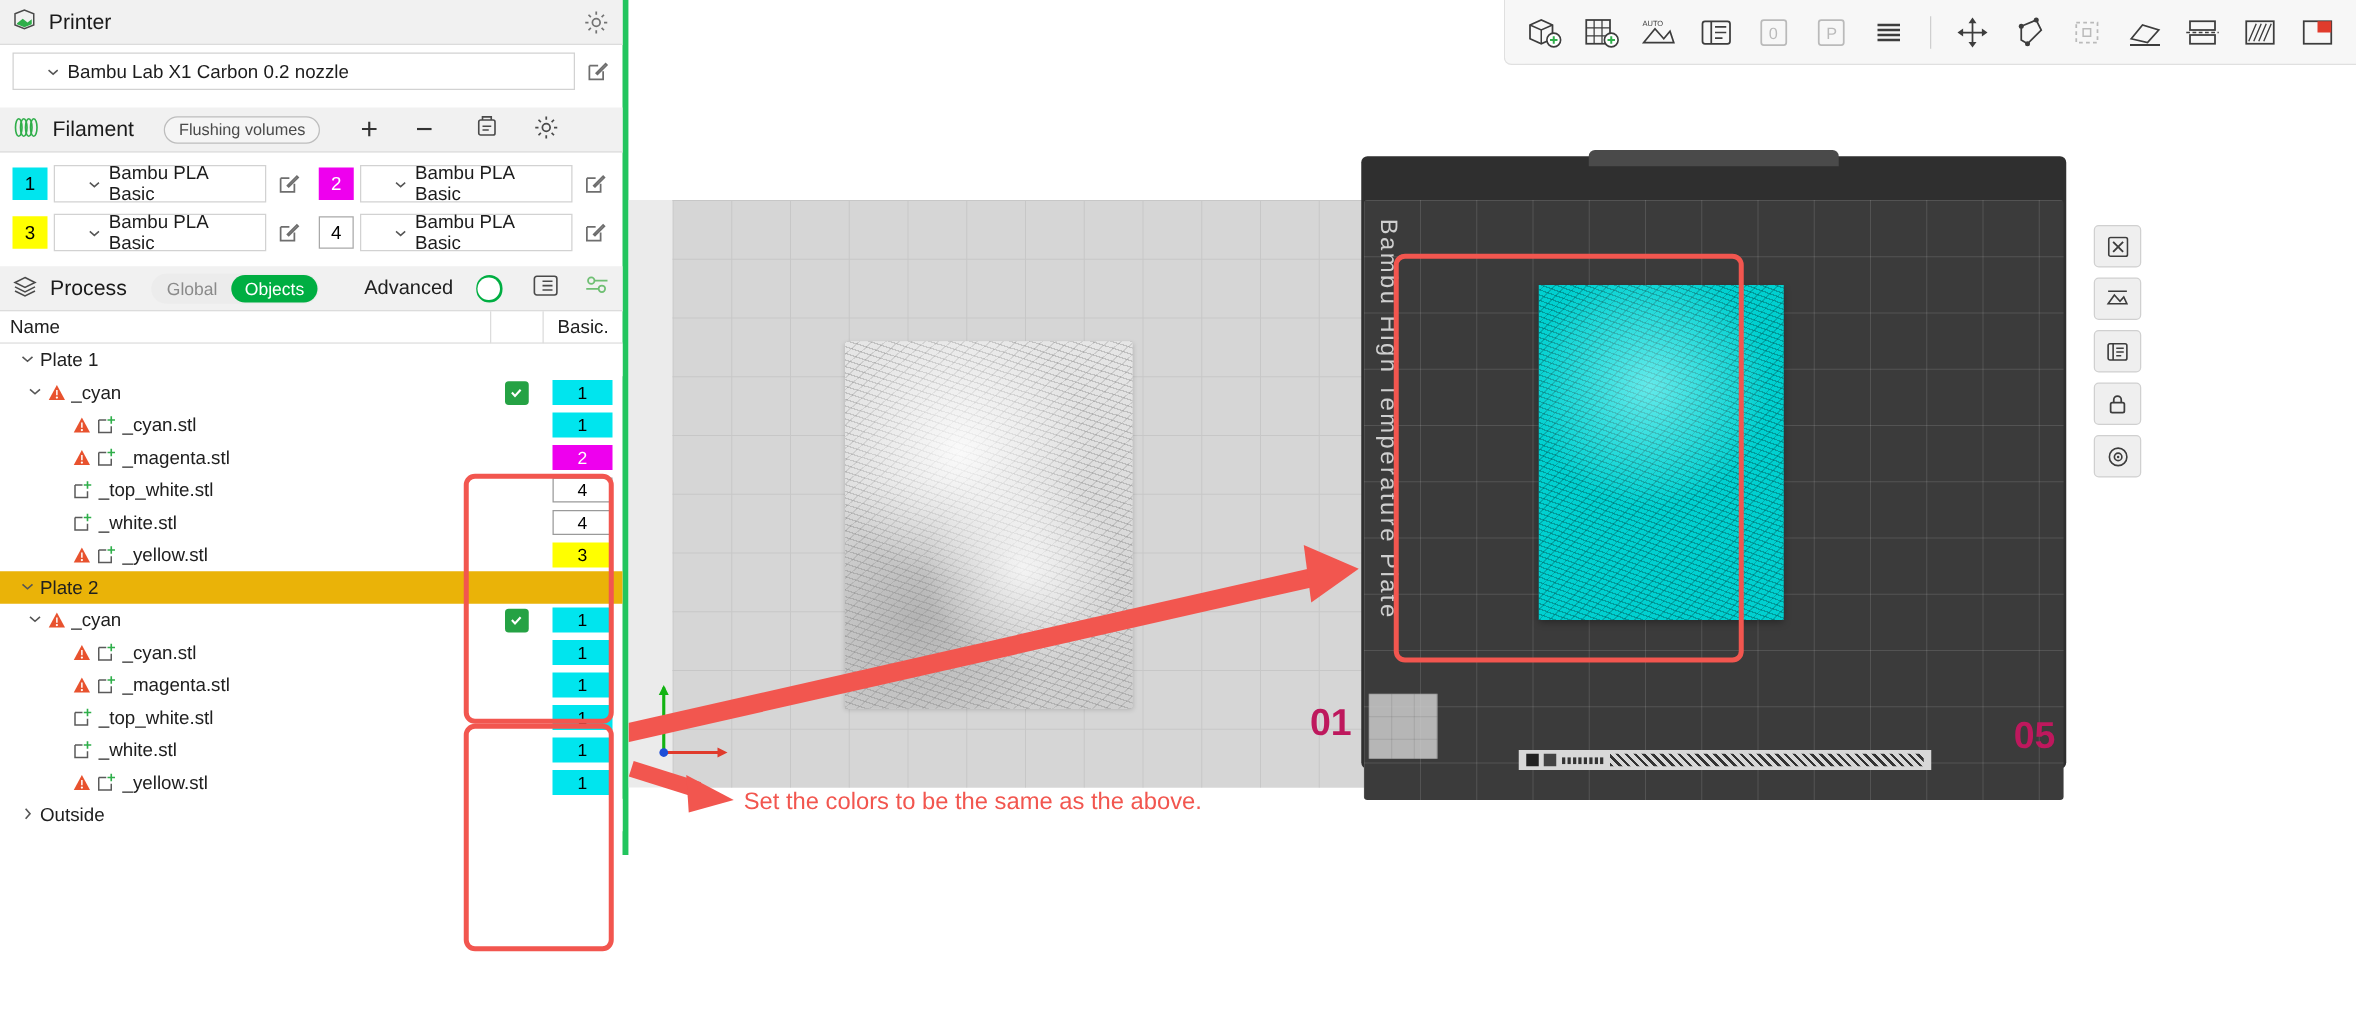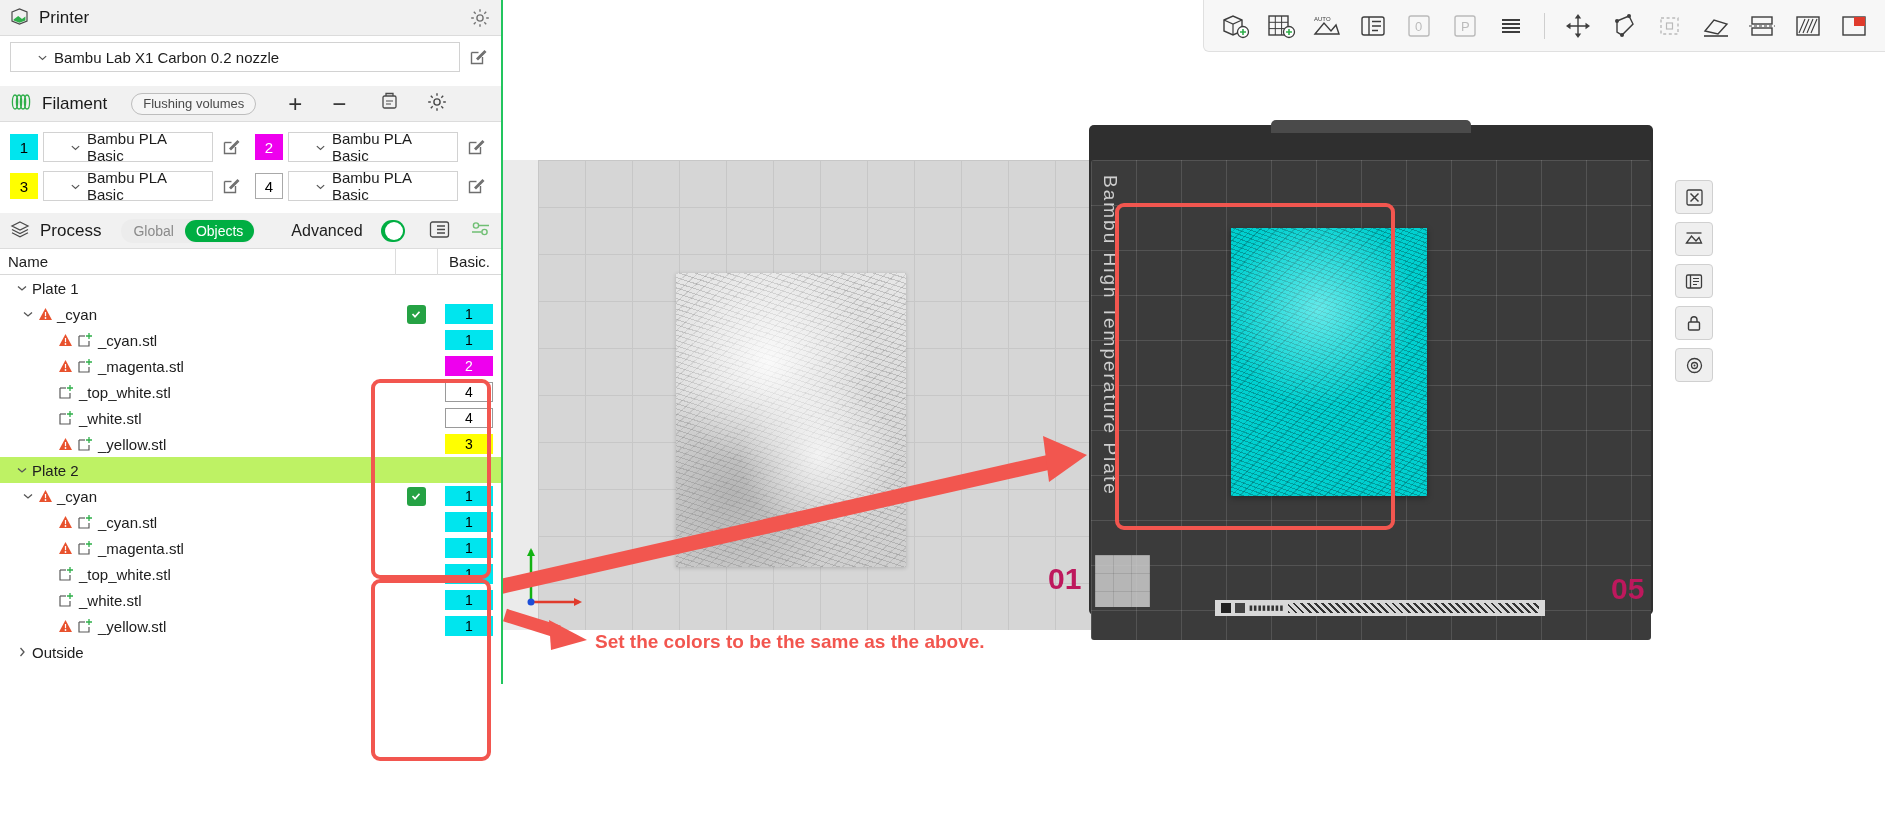--- a/index.html
+++ b/index.html
@@ -10,21 +10,21 @@
     font-size:15px;
     color:#202020;
     background:#ffffff;
     overflow:hidden;
     position:relative;
   }
 
   
   #left-panel {
     position:absolute; left:0; top:0; width:503px; height:684px;
-    background:#ffffff; border-right:2px solid #22c55e;
+    background:#ffffff; border-right:5px solid #22c55e;
   }
 
   .section-head {
     height:36px; display:flex; align-items:center; gap:10px;
     background:#f1f1f1; border-bottom:1px solid #dcdcdc;
     padding:0 10px;
   }
   .section-head .title { font-size:17px; color:#1a1a1a; }
   .gear-btn { margin-left:auto; width:22px; height:22px; opacity:.75; cursor:pointer; }
 
@@ -71,21 +71,21 @@
     display:flex; height:26px; align-items:center;
     border-bottom:1px solid #d8d8d8; font-size:15px;
   }
   #tree-header .c-name { flex:1; padding-left:8px; }
   #tree-header .c-gap { width:42px; border-left:1px solid #dcdcdc; height:26px; }
   #tree-header .c-fila { width:64px; border-left:1px solid #dcdcdc; height:26px;
     display:flex; align-items:center; justify-content:center; }
 
   .tree-row { display:flex; align-items:center; height:26px; position:relative; }
   .tree-row.plate { background:#ffffff; }
-  .tree-row.plate.sel { background:#bef264; }
+  .tree-row.plate.sel { background:#eab308; }
   .tree-row .namecell { flex:1; display:flex; align-items:center; gap:4px; overflow:hidden; }
   .tree-row .gapcell { width:42px; display:flex; align-items:center; justify-content:center; }
   .tree-row .filacell { width:64px; display:flex; align-items:center; justify-content:center; }
 
   .indent0 { padding-left:16px; }
   .indent1 { padding-left:22px; }
   .indent2 { padding-left:42px; }
 
   .caret { width:12px; height:12px; flex:0 0 auto; }
   .warn { width:15px; height:14px; flex:0 0 auto; }
@@ -160,21 +160,21 @@
     position:absolute; font-size:30px; font-weight:bold; color:#be185d;
     font-family:"Liberation Sans", sans-serif;
   }
 
   .bed-label {
     position:absolute; color:#cfcfcf; font-size:19px; letter-spacing:2px;
     writing-mode:vertical-rl; white-space:nowrap;
   }
 
   .annot-text {
-    position:absolute; color:#f2564f; font-size:19px; white-space:nowrap;font-weight:bold;
+    position:absolute; color:#f2564f; font-size:19px; white-space:nowrap;
   }
 
   .color-swatches { position:absolute; left:838px; top:168px; width:66px; }
   .color-swatches div { height:21px; }
 
   #arrow-svg, #arrow2-svg { position:absolute; left:0; top:0; pointer-events:none; }
 </style>
 </head>
 <body>
 

